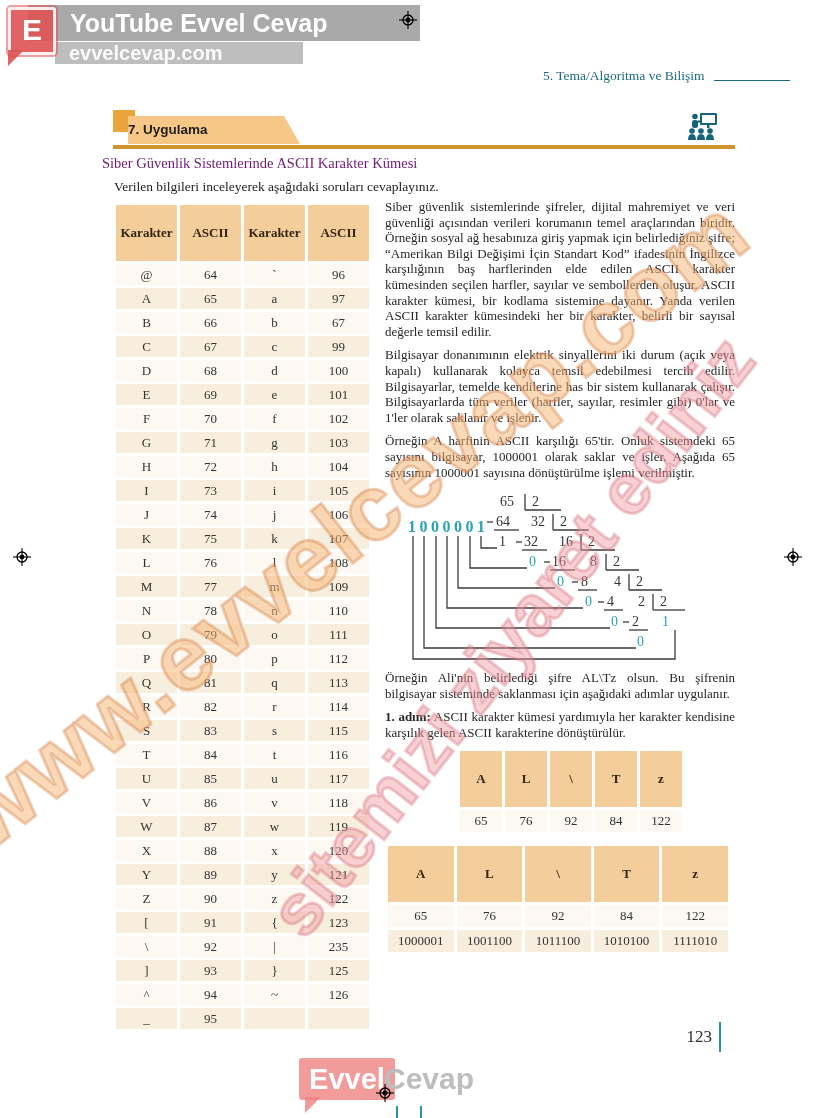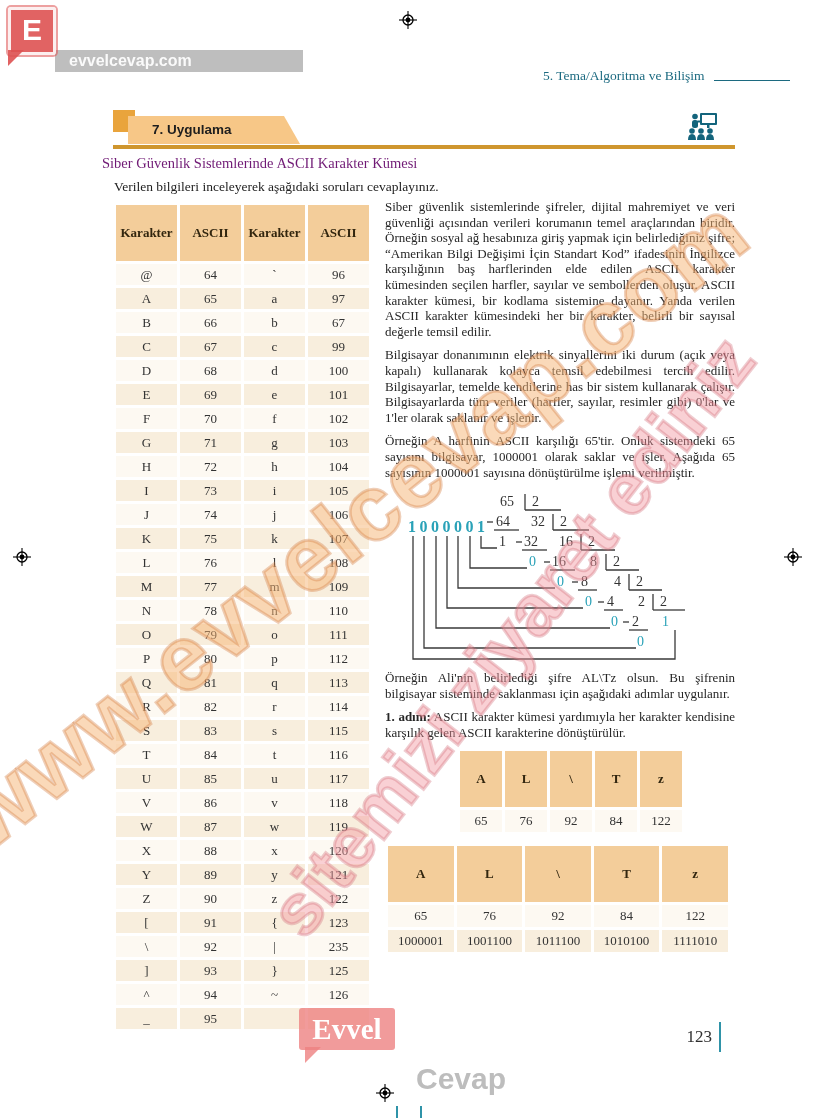--- a/index.html
+++ b/index.html
@@ -13,23 +13,22 @@
     position:absolute; left:28px; top:5px; width:392px; height:36px;
     background:rgba(150,150,150,0.82); color:#fff;
     font-family:"Liberation Sans",sans-serif; font-weight:bold;
     font-size:25px; line-height:36px; padding-left:42px; box-sizing:border-box;
     z-index:50;
   }
   .hdr-bar2 {
     position:absolute; left:55px; top:42px; width:248px; height:22px;
     background:rgba(168,168,168,0.75); color:#fafafa;
     font-family:"Liberation Sans",sans-serif; font-weight:bold;
-    font-size:16px; line-height:22px; padding-left:14px; box-sizing:border-box;
+    font-size:20px; line-height:22px; padding-left:14px; box-sizing:border-box;
     z-index:50;
-    margin-top:8px;
   }
   .logo {
     position:absolute; left:8px; top:7px; width:42px; height:42px;
     background:rgba(222,82,82,0.9); border:3px solid rgba(255,255,255,0.9);
     box-shadow:0 0 0 2px rgba(222,82,82,0.55); border-radius:3px;
     color:#fff; font-family:"Liberation Sans",sans-serif; font-weight:bold;
     font-size:30px; line-height:40px; text-align:center; z-index:51;
   }
   .logo::after {
     content:""; position:absolute; left:-3px; bottom:-14px;
@@ -38,21 +37,21 @@
   }
   
   .theme-label { position:absolute; left:543px; top:68px; font-size:13.5px; color:#1c6a80; z-index:2; }
   .theme-rule  { position:absolute; left:714px; top:80px; width:76px; height:1.4px; background:#1c6a80; }
   
   .badge-square { position:absolute; left:113px; top:110px; width:22px; height:22px; background:#e9a43c; }
   .badge {
     position:absolute; left:128px; top:116px; width:172px; height:28px;
     background:#f7c787; clip-path:polygon(0 0, calc(100% - 16px) 0, 100% 100%, 0 100%);
     font-family:"Liberation Sans",sans-serif; font-weight:bold; font-size:13.5px;
-    line-height:28px; padding-left:24px; box-sizing:border-box; color:#1e1e1e;
+    line-height:28px; padding-left:0; box-sizing:border-box; color:#1e1e1e;
   }
   .section-rule { position:absolute; left:113px; top:145px; width:622px; height:3.5px; background:#cf962e; }
   .classroom { position:absolute; left:686px; top:112px; }
   .sec-title { position:absolute; left:102px; top:155px; font-size:14.5px; font-weight:normal; color:#701a75; }
   .sec-instruction { position:absolute; left:114px; top:179px; font-size:13.5px; color:#222; }
   
   table { border-collapse:separate; border-spacing:3px; }
   th { background:#f3cd9a; color:#32260f; font-size:13px; font-weight:bold; padding:20px 2px; text-align:center; }
   td { font-size:13px; color:#333; text-align:center; padding:2px; height:18px; }
   tbody tr:nth-child(odd) td  { background:#fdf9f2; }
@@ -72,32 +71,32 @@
   .diagram .teal { fill:#2aa2b8; }
   .diagram .result { font-size:16px; font-weight:bold; letter-spacing:3.5px; }
   .diagram line, .diagram polyline { stroke:#3a3a3a; stroke-width:1.3; fill:none; }
   .final-wrap { position:relative; width:350px; }
   .final-wrap p { width:328px; }
   .play-icon { position:absolute; right:0; top:14px; }
   
   .page-number { position:absolute; left:670px; top:1027px; width:42px; text-align:right; font-size:17px; color:#2f2f2f; }
   .page-number-rule { position:absolute; left:719px; top:1022px; width:2px; height:30px; background:#2f93a8; }
   .footer-logo-box {
-    position:absolute; left:299px; top:1008px; width:96px; height:42px;
+    position:absolute; left:299px; top:1058px; width:96px; height:42px;
     background:rgba(238,130,130,0.8); border-radius:3px; z-index:50;
-    color:#fff; font-family:Liberation Serif, serif; font-weight:bold;
+    color:#fff; font-family:Liberation Sans, sans-serif; font-weight:bold;
     font-size:29px; line-height:42px; text-align:center;
   }
   .footer-logo-box::after {
     content:""; position:absolute; left:6px; bottom:-13px;
     border:8px solid transparent; border-top-color:rgba(238,130,130,0.8);
     border-left-color:rgba(238,130,130,0.8);
   }
   .footer-logo-word {
-    position:absolute; left:416px; top:1058px; color:#bdbdbd; z-index:50;
+    position:absolute; left:384px; top:1058px; color:#bdbdbd; z-index:50;
     font-family:"Liberation Sans",sans-serif; font-weight:bold; font-size:30px; line-height:42px;
   }
   
   .wm {
     position:absolute; white-space:nowrap; pointer-events:none; z-index:40;
     font-family:"Liberation Sans",sans-serif; font-weight:bold;
   }
   .wm1 {
     left:-30px; top:775px; font-size:92px; letter-spacing:2px;
     color:rgba(246,179,116,0.5); -webkit-text-stroke:3px rgba(214,128,72,0.38);
@@ -118,20 +117,21 @@
   .tick1 { left:396px; } .tick2 { left:420px; }
 </style>
 </head>
 <body>
 
 <div class="page">
 
   <div class="wm wm1">www.evvelcevap.com</div>
   <div class="wm wm2">sitemizi ziyaret ediniz</div>
 
+  <div class="hdr-bar1">YouTube Evvel Cevap</div>
   <div class="hdr-bar2">evvelcevap.com</div>
   <div class="logo">E</div>
 
   <svg class="crosshair ch-top" width="18" height="18" viewBox="0 0 18 18">
       <circle cx="9" cy="9" r="5" fill="none" stroke="#000" stroke-width="1.3"></circle>
       <line x1="9" y1="0" x2="9" y2="18" stroke="#000" stroke-width="1.1"></line>
       <line x1="0" y1="9" x2="18" y2="9" stroke="#000" stroke-width="1.1"></line>
       <circle cx="9" cy="9" r="2.4" fill="#000"></circle>
     </svg>
   <svg class="crosshair ch-left" width="18" height="18" viewBox="0 0 18 18">

